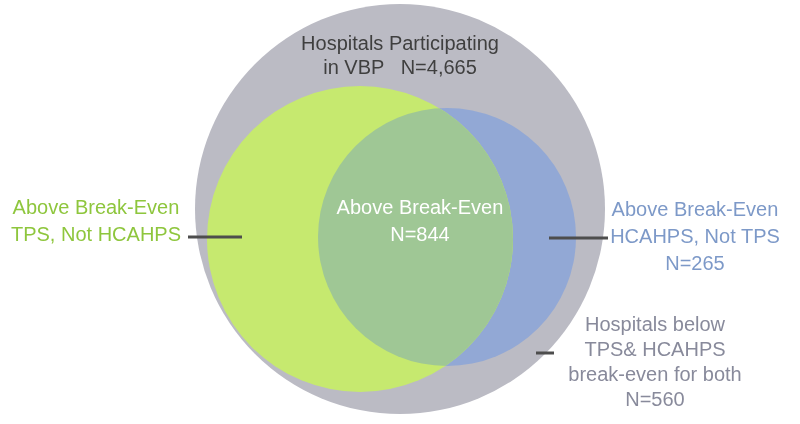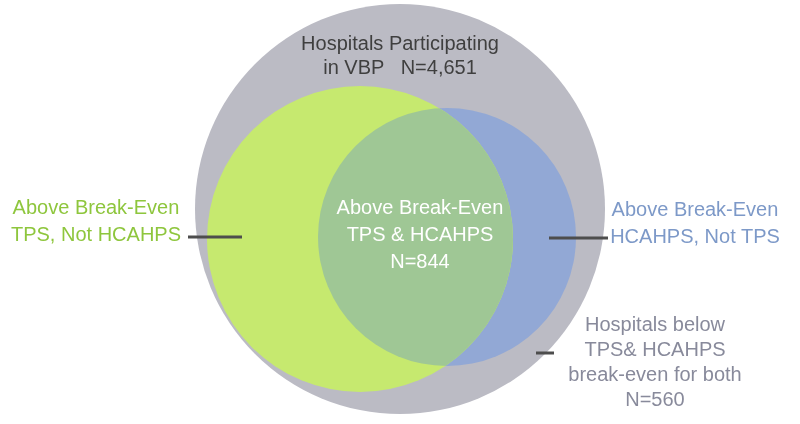--- a/index.html
+++ b/index.html
@@ -48,37 +48,37 @@
 
     <line x1="188" y1="237" x2="242" y2="237" stroke-width="3" stroke="#4d4d4d"></line>
 
     <line x1="549" y1="238" x2="608" y2="238" stroke-width="3" stroke="#4d4d4d"></line>
 
     <line x1="536" y1="353" x2="554" y2="353" stroke-width="3" stroke="#4d4d4d"></line>
   </svg>
 
   <div class="label label-title" style="color: rgb(63, 63, 63);">
     <div>Hospitals Participating</div>
-    <div>in VBP   N=4,651</div>
+    <div>in VBP   N=4,665</div>
   </div>
 
   <div class="label label-left" style="color: rgb(142, 198, 61);">
     <div>Above Break-Even</div>
     <div>TPS, Not HCAHPS</div>
   </div>
 
   <div class="label label-center" style="color: rgb(255, 255, 255);">
     <div>Above Break-Even</div>
-    <div>TPS &amp; HCAHPS</div>
     <div>N=844</div>
   </div>
 
   <div class="label label-right" style="color: rgb(125, 153, 200);">
     <div>Above Break-Even</div>
     <div>HCAHPS, Not TPS</div>
+    <div>N=265</div>
   </div>
 
   <div class="label label-bottom" style="color: rgb(136, 138, 155);">
     <div>Hospitals below</div>
     <div>TPS&amp; HCAHPS</div>
     <div>break-even for both</div>
     <div>N=560</div>
   </div>
 
 </div>

